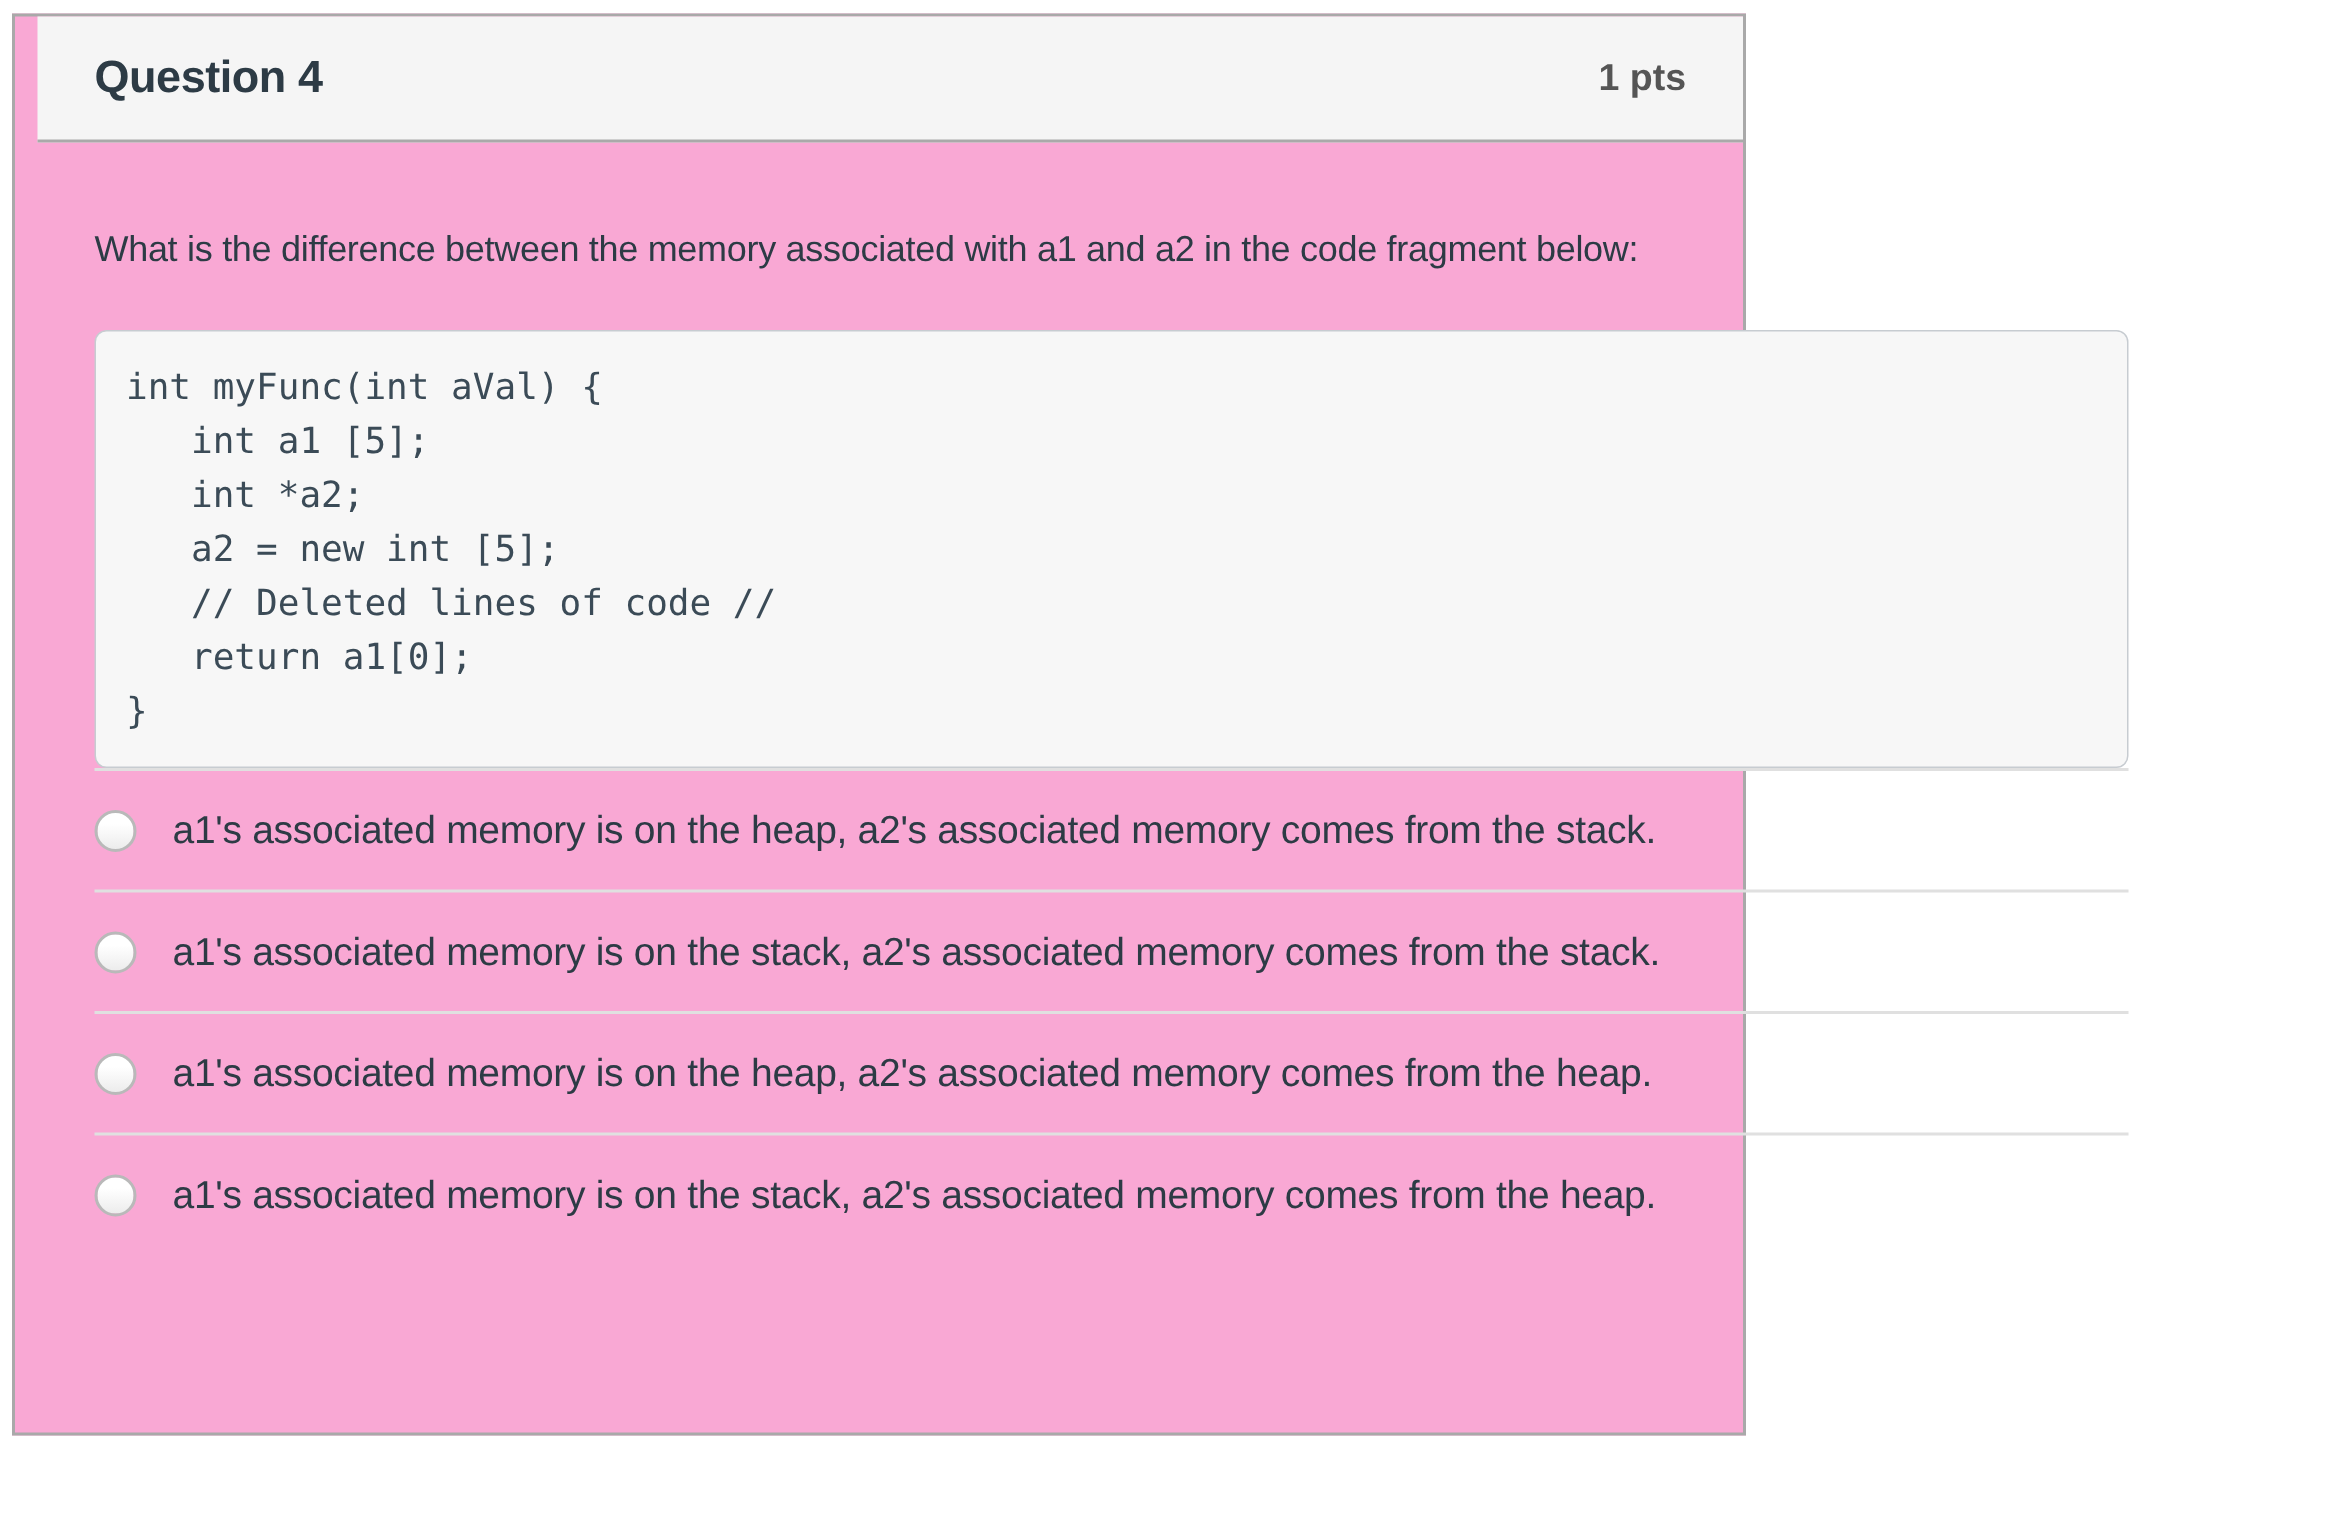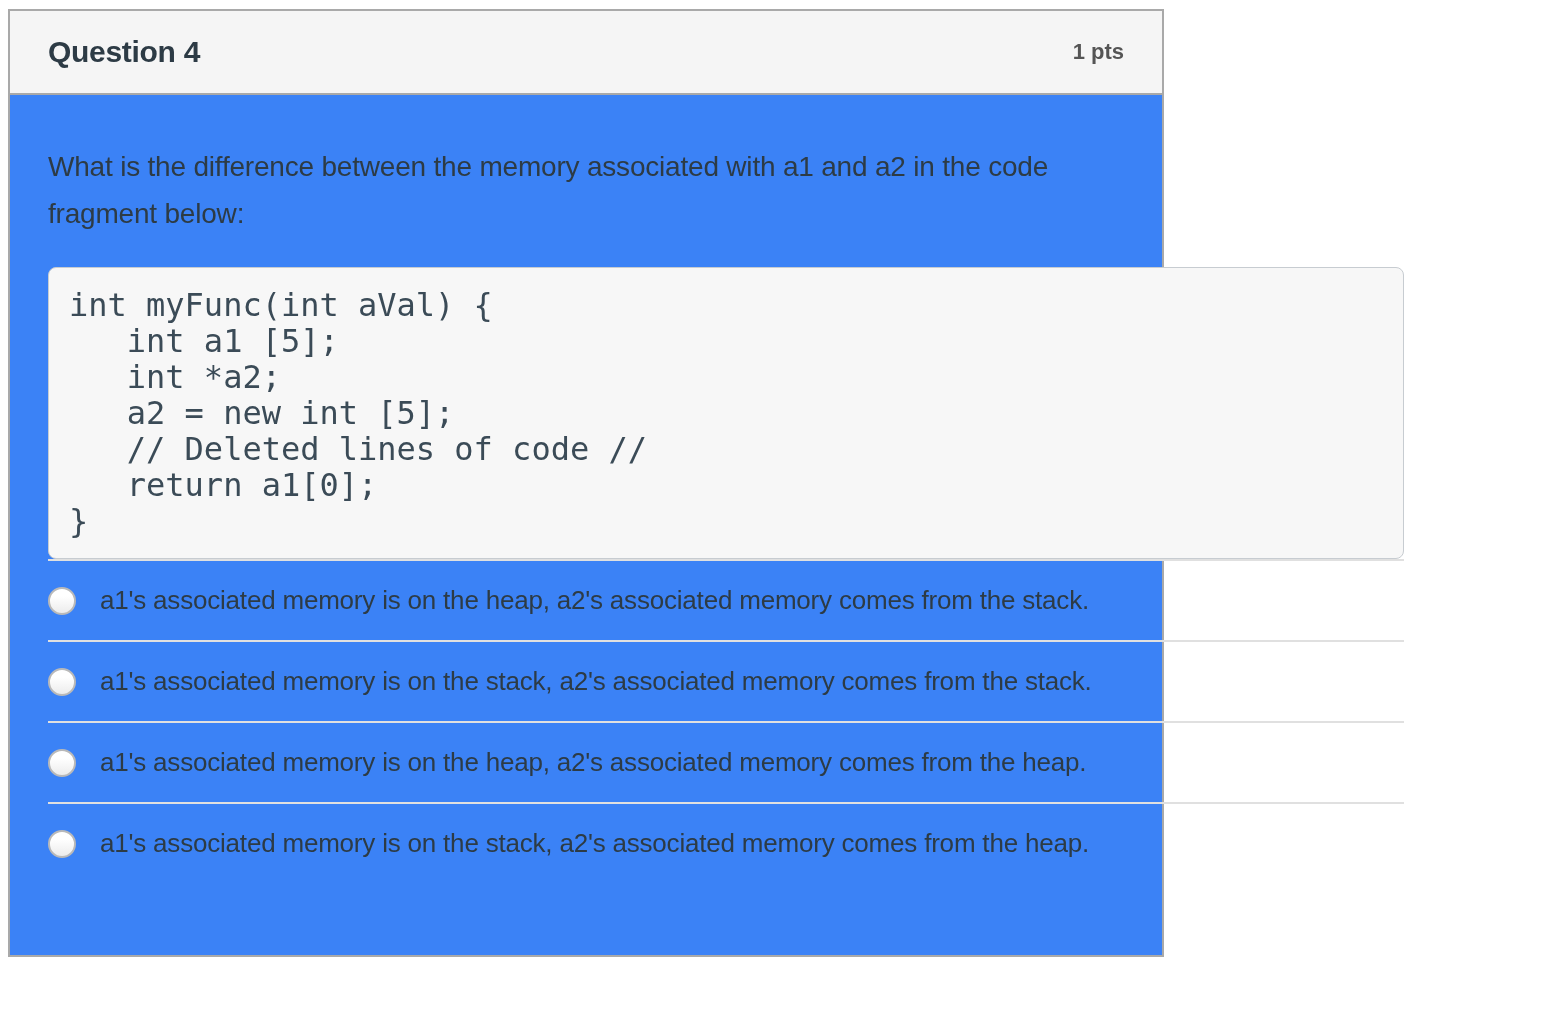--- a/index.html
+++ b/index.html
@@ -10,63 +10,64 @@
     font-family: "Liberation Sans", sans-serif;
     overflow: hidden;
   }
   .question-panel {
     position: absolute;
     left: 8px;
     top: 9px;
     width: 1156px;
     height: 948px;
     border: 2px solid #a9a9a9;
-    background: #3b82f6;
+    background: #f9a8d4;
+    padding-left: 15px;
   }
   .question-header {
     height: 84px;
     background: #f5f5f5;
     border-bottom: 2px solid #a9a9a9;
     display: flex;
     align-items: center;
     justify-content: space-between;
     padding: 0 38px;
   }
   .question-title {
     font-size: 30px;
     font-weight: bold;
     color: #2d3b45;
     letter-spacing: -0.3px;
   }
   .question-points {
-    font-size: 22px;
+    font-size: 25px;
     font-weight: bold;
     color: #555555;
   }
   .question-body {
     padding: 48px 38px 0 38px;
   }
   .question-prompt {
-    font-size: 28px;
+    font-size: 24px;
     line-height: 47px;
     color: #2d3b45;
     max-width: 1340px;
     letter-spacing: -0.2px;
   }
   .code-block {
     margin-top: 30px;
     background: #f7f7f7;
     border: 1px solid #c7ccd1;
     border-radius: 8px;
     padding: 19px 20px;
     width: 1356px;
   }
   .code-block pre {
     font-family: "DejaVu Sans Mono", "Liberation Mono", monospace;
-    font-size: 32px;
+    font-size: 24px;
     line-height: 36px;
     color: #3b4b57;
     white-space: pre;
   }
   .answers {
     width: 1356px;
   }
   .answer-row {
     border-top: 2px solid #e0e0e0;
     padding: 24px 0;

